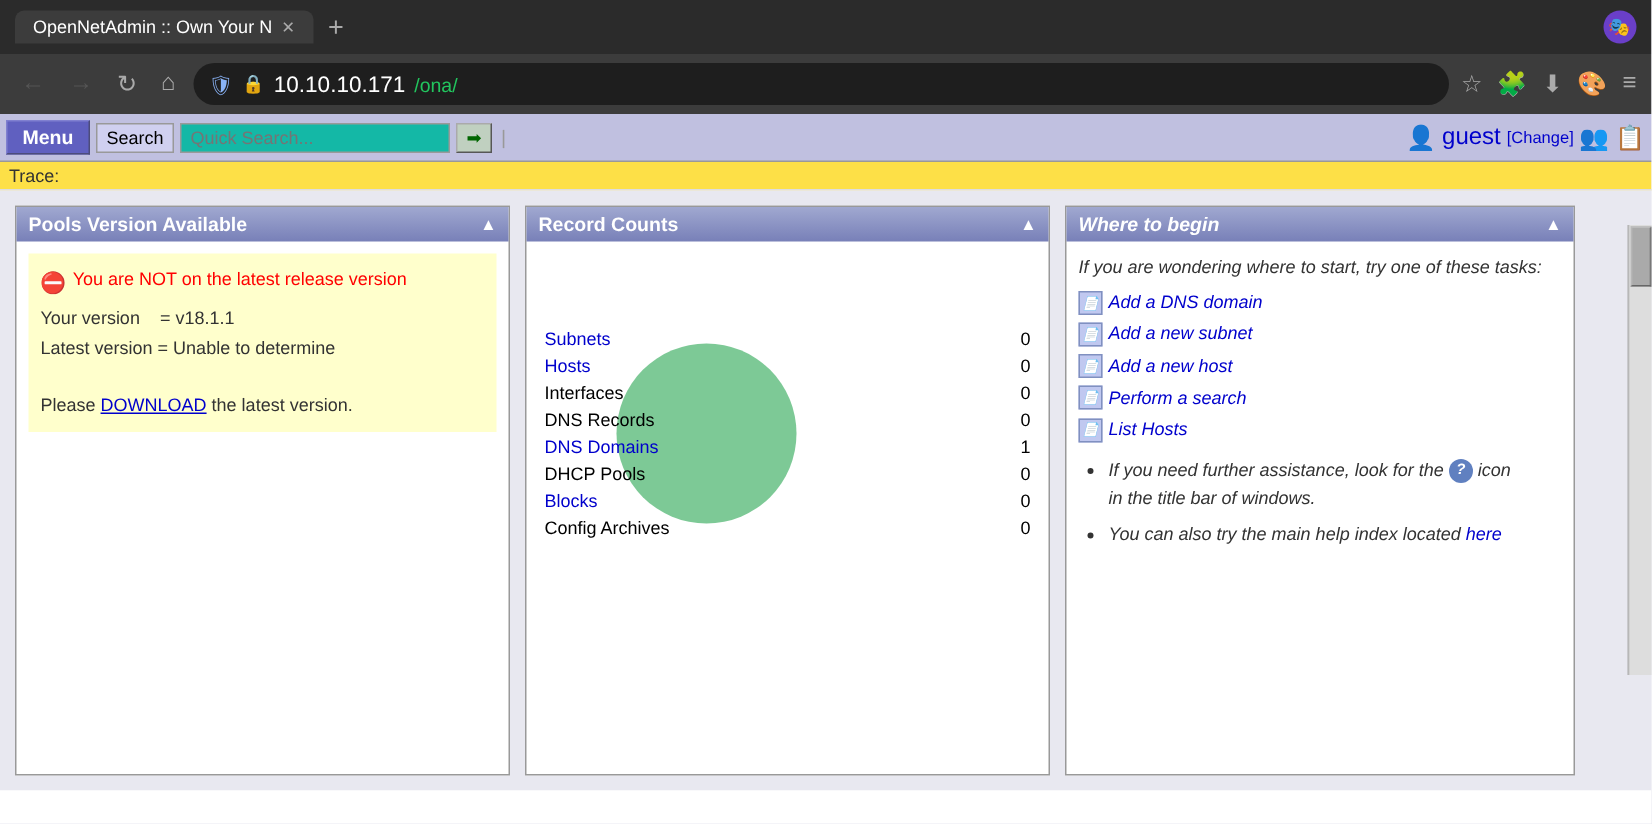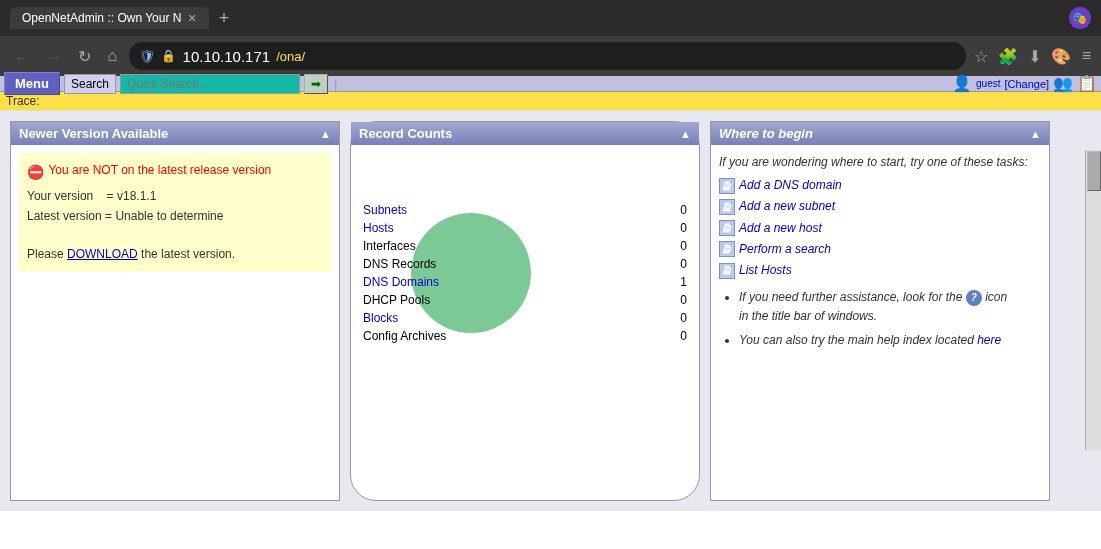--- a/index.html
+++ b/index.html
@@ -79,36 +79,36 @@
       display: flex;
       align-items: center;
       padding: 0 10px;
       gap: 6px;
       color: #eee;
       font-size: 13px;
     }
     .address-bar .shield { color: #8ab4f8; font-size: 13px; }
     .address-bar .lock { color: #aaa; font-size: 12px; }
     .address-bar .url-text { color: #fff; font-size: 15px; }
-    .address-bar .url-path { color: #fde047; }
+    .address-bar .url-path { color: #22c55e; }
     .nav-icons {
       display: flex;
       align-items: center;
       gap: 10px;
     }
     .nav-icon {
       color: #aaa;
       font-size: 16px;
       cursor: pointer;
     }
 
     
     .app-menubar {
       background: #c0c0e0;
-      height: 16px;
+      height: 32px;
       display: flex;
       align-items: center;
       padding: 0 4px;
       gap: 4px;
       border-bottom: 1px solid #999;
     }
     .menu-btn {
       background: #6060c0;
       color: #fff;
       padding: 3px 10px;
@@ -140,21 +140,21 @@
       color: #006600;
     }
     .pipe { color: #999; margin: 0 2px; }
     .user-section {
       margin-left: auto;
       display: flex;
       align-items: center;
       gap: 4px;
     }
     .user-icon { font-size: 16px; }
-    .user-link { color: #00c; text-decoration: none; font-size: 10px; }
+    .user-link { color: #00c; text-decoration: none; font-size: 16px; }
     .change-link { color: #00c; text-decoration: none; font-size: 11px; }
 
     .trace-bar {
       background: #fde047;
       padding: 2px 6px;
       font-size: 12px;
       color: #333;
       border-bottom: 1px solid #ddd;
     }
 
@@ -211,21 +211,20 @@
       font-size: 12px;
       color: #333;
       line-height: 1.6;
     }
     .version-info a { color: #00c; }
 
     
     .record-counts-panel {
       flex: 0 0 350px;
       position: relative;
-      border-radius: 26px;
     }
     .record-table {
       width: 100%;
       border-collapse: collapse;
       font-size: 12px;
       position: relative;
       z-index: 1;
     }
     .record-table td {
       padding: 2px 4px;
@@ -370,21 +369,21 @@
 </div>
 
 <div class="trace-bar">
   <span>Trace:</span>
 </div>
 
 <div class="main-content">
 
   <div class="panel newer-version-panel">
     <div class="panel-header">
-      <span>Newer Version Available</span>
+      <span>Pools Version Available</span>
       <span class="panel-collapse">▲</span>
     </div>
     <div class="panel-body">
       <div class="version-info">
         <div class="version-error">
           <span class="error-icon">⛔</span>
           <span>You are NOT on the latest release version</span>
         </div>
         <div>
           <span>Your version</span>&nbsp;&nbsp;&nbsp;

